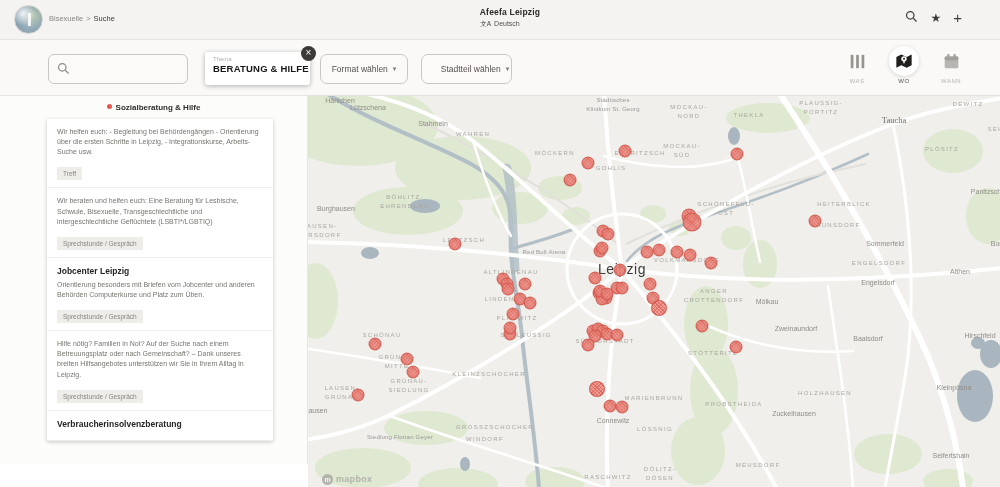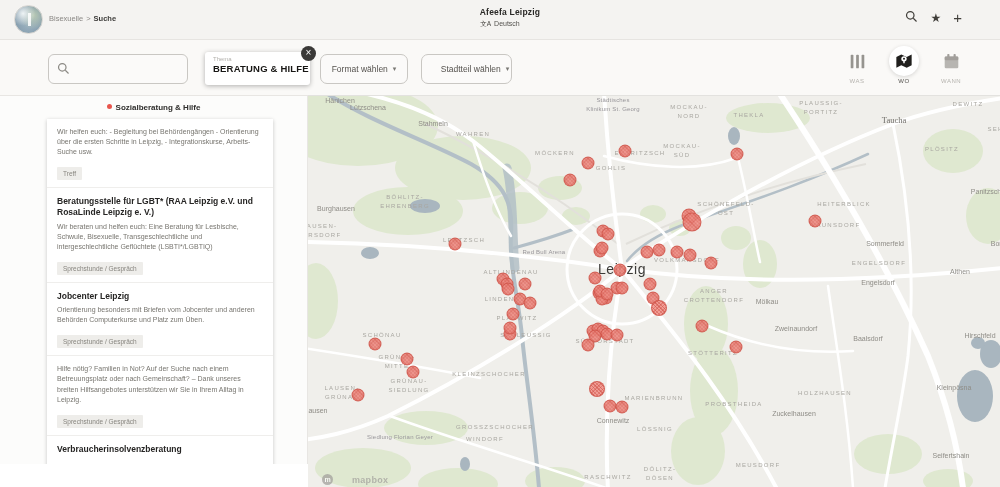--- a/index.html
+++ b/index.html
@@ -8,21 +8,21 @@
 
   
   .header { position:absolute; left:0; top:0; width:1000px; height:40px; background:#f4f3f1; border-bottom:1px solid #e6e4e1; z-index:30; }
   .logo { position:absolute; left:14px; top:5px; width:29px; height:29px; border-radius:50%; border:1px solid #d8d6d2;
           background: radial-gradient(circle at 30% 28%, #eef3f5 0%, rgba(238,243,245,0) 45%),
                       radial-gradient(circle at 68% 35%, #b8c9b4 0%, rgba(184,201,180,0) 55%),
                       radial-gradient(circle at 50% 65%, #9db3c2 0%, #768fa0 100%); }
   .logo:after { content:""; position:absolute; left:13px; top:7px; width:3px; height:13px; background:rgba(255,255,255,.85); }
   .breadcrumb { position:absolute; left:49px; top:14px; font-size:7.5px; color:#8a8885; }
   .breadcrumb .sep { margin:0 3px; color:#8a8885; }
-  .breadcrumb .current { color:#3c3b39; font-weight:bold; }
+  .breadcrumb .current { color:#3c3b39; font-weight:normal; }
   .title-block { position:absolute; left:0; right:0; top:7px; text-align:center; }
   .app-title { font-size:8.5px; font-weight:bold; color:#2a2927; letter-spacing:.2px;margin-left:20px; }
   .lang-row { margin-top:3px; font-size:7px; color:#55534f; }
   .lang-row .tr-icon { font-size:6.5px; color:#45433f; margin-right:3px; }
   .header-icons { position:absolute; right:38px; top:10px; display:flex; align-items:center; gap:12px; }
   .hicon { color:#403e3a; font-size:12px; line-height:14px; cursor:pointer; }
   .hicon.plus { font-size:15px; font-weight:300; }
 
   
   .filterbar { position:absolute; left:0; top:40px; width:1000px; height:55px; background:#faf9f7; z-index:25; }
@@ -61,21 +61,21 @@
   .district { font-size:6px; letter-spacing:1.3px; color:#a9a7a1; }
   .town { font-size:7px; color:#8f8d87; }
   .town2 { font-size:8.5px; color:#6e6c67; }
   .poi { font-size:6px; color:#98969a; letter-spacing:.2px; }
   .city { font-size:14px; color:#3b3a37; letter-spacing:.5px; }
   .marker { position:absolute; width:13px; height:13px; border-radius:50%; transform:translate(-50%,-50%); cursor:pointer;
     background-color:#f1968d;
     background-image:repeating-linear-gradient(45deg, rgba(201,62,51,.5) 0 1px, rgba(0,0,0,0) 1px 2.6px),
                      repeating-linear-gradient(-45deg, rgba(201,62,51,.38) 0 1px, rgba(0,0,0,0) 1px 2.6px);
     border:1.5px solid rgba(204,77,66,.8); opacity:.92; }
-  .attribution { position:absolute; left:14px; bottom:2px; display:flex; align-items:center; gap:19px; opacity:.75; }
+  .attribution { position:absolute; left:14px; bottom:2px; display:flex; align-items:flex-start; gap:3px; opacity:.75; }
   .attribution .mb-circle { width:11px; height:11px; border-radius:50%; background:#a3a19d; color:#fff; font-size:7px; font-weight:bold; text-align:center; line-height:11px; }
   .attribution .mb-text { font-size:9px; font-weight:bold; color:#a3a19d; letter-spacing:.3px; }
 </style>
 </head>
 <body>
 
 <div class="header">
   <div class="logo"></div>
   <div class="breadcrumb">
     <span>Bisexuelle</span><span class="sep">&gt;</span><span class="current">Suche</span>
@@ -160,21 +160,20 @@
     <span class="dot"></span><span>Sozialberatung &amp; Hilfe</span>
   </div>
   <div class="card">
     <div>
 
     <div class="item">
           <div class="item-desc">Wir helfen euch: - Begleitung bei Behördengängen - Orientierung über die ersten Schritte in Leipzig, - Integrationskurse, Arbeits-Suche usw.</div>
           <div class="item-tag">Treff</div>
         </div>
         <div class="item">
-          <div class="item-title">Beratungsstelle für LGBT* (RAA Leipzig e.V. und RosaLinde Leipzig e. V.)</div>
           <div class="item-desc">Wir beraten und helfen euch: Eine Beratung für Lesbische, Schwule, Bisexuelle, Transgeschlechtliche und intergeschlechtliche Geflüchtete (LSBTI*/LGBTIQ)</div>
           <div class="item-tag">Sprechstunde / Gespräch</div>
         </div>
         <div class="item">
           <div class="item-title">Jobcenter Leipzig</div>
           <div class="item-desc">Orientierung besonders mit Briefen vom Jobcenter und anderen Behörden Computerkurse und Platz zum Üben.</div>
           <div class="item-tag">Sprechstunde / Gespräch</div>
         </div>
         <div class="item">
           <div class="item-desc">Hilfe nötig? Familien in Not? Auf der Suche nach einem Betreuungsplatz oder nach Gemeinschaft? – Dank unseres breiten Hilfsangebotes unterstützen wir Sie in Ihrem Alltag in Leipzig.</div>

